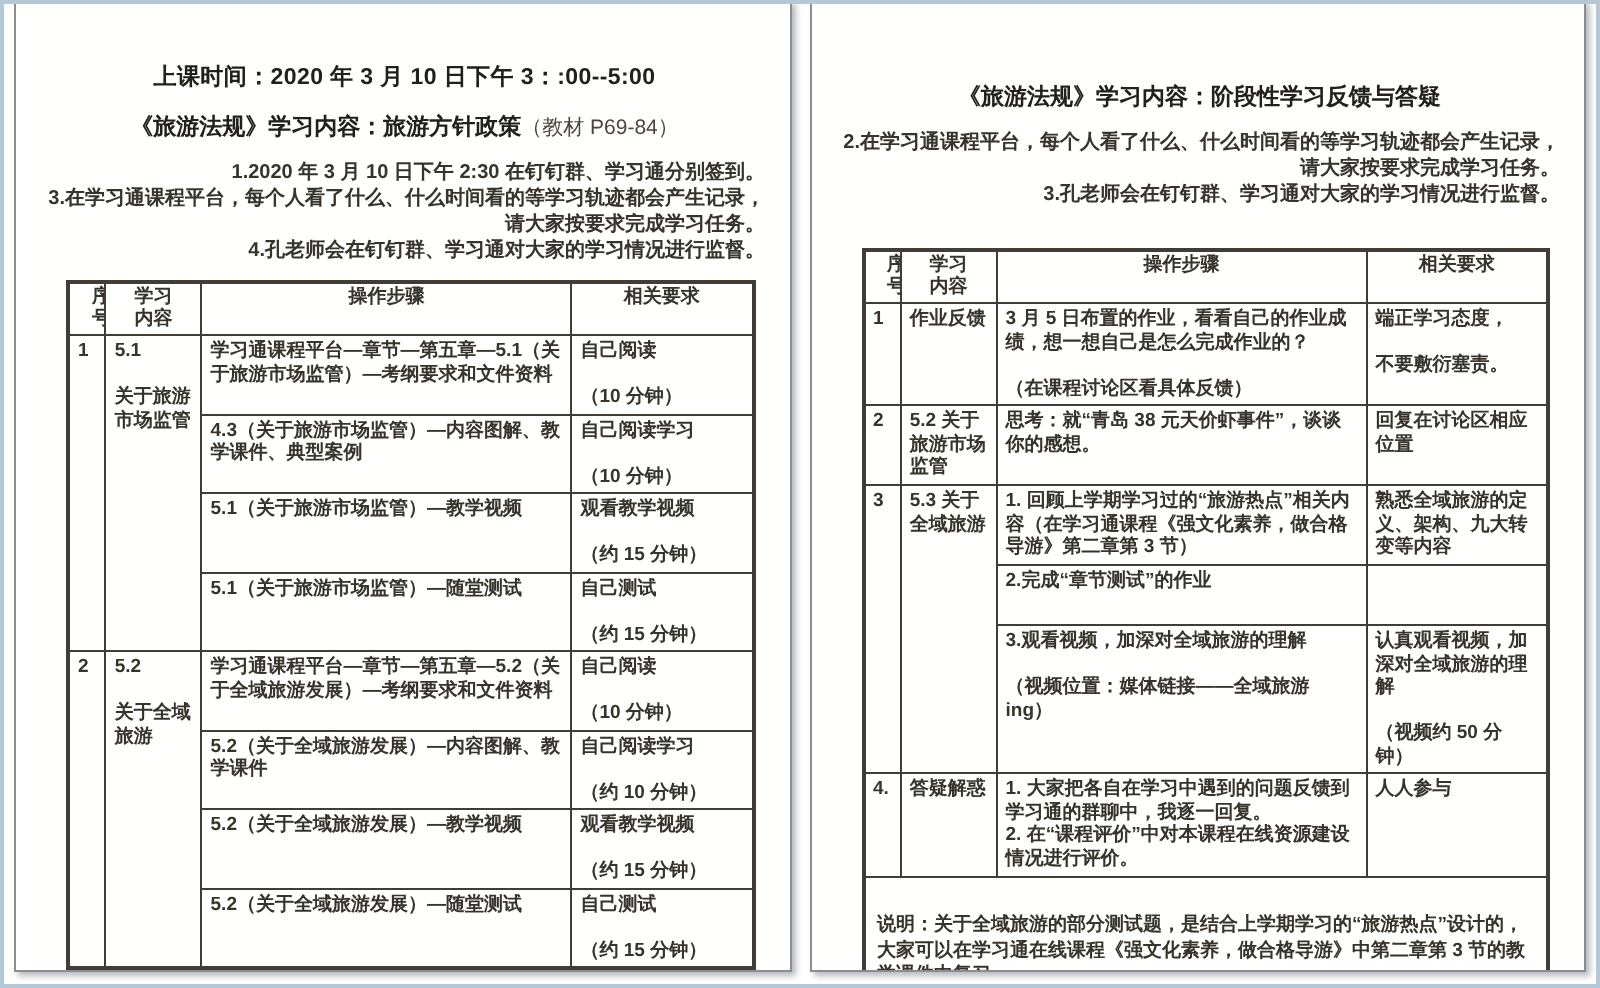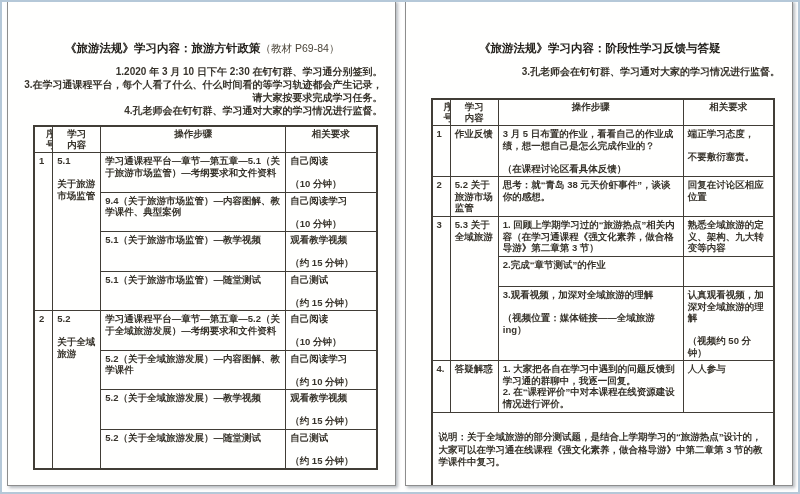--- a/index.html
+++ b/index.html
@@ -50,20 +50,21 @@
   tr.h30{height:30px;} tr.h44{height:44px;} tr.h52{height:52px;}
   td.footnote{padding:3px 6px;line-height:12.5px;height:28px;}
   .page-right td.footnote{padding-top:18px;height:58px;}
 </style>
 </head>
 <body>
 
 <div class="screen">
 
   <div class="page page-left">
+    <div class="class-time">上课时间：2020 年 3 月 10 日下午 3：:00--5:00</div>
     <div class="course-title"><span>《旅游法规》学习内容：旅游方针政策</span><span class="light">（教材 P69-84）</span></div>
     <div class="notes">
       <div class="note-line">1.2020 年 3 月 10 日下午 2:30 在钉钉群、学习通分别签到。</div>
       <div class="note-line">3.在学习通课程平台，每个人看了什么、什么时间看的等学习轨迹都会产生记录，请大家按要求完成学习任务。</div>
       <div class="note-line">4.孔老师会在钉钉群、学习通对大家的学习情况进行监督。</div>
     </div>
     <table class="sched">
       <colgroup>
           <col class="col-no">
           <col class="col-content">
@@ -81,21 +82,21 @@
         <td rowspan="4">1</td>
         <td rowspan="4">5.1
 
 关于旅游市场监管</td>
         <td>学习通课程平台—章节—第五章—5.1（关于旅游市场监管）—考纲要求和文件资料</td>
         <td>自己阅读
 
 （10 分钟）</td>
       </tr>
       <tr class="h35">
-        <td>9.4（关于旅游市场监管）—内容图解、教学课件、典型案例</td>
+        <td>4.3（关于旅游市场监管）—内容图解、教学课件、典型案例</td>
         <td>自己阅读学习
 
 （10 分钟）</td>
       </tr>
       <tr class="h35">
         <td>5.1（关于旅游市场监管）—教学视频</td>
         <td>观看教学视频
 
 （约 15 分钟）</td>
       </tr>
@@ -134,20 +135,21 @@
 （约 15 分钟）</td>
       </tr>
 
     </tbody>
       </table>
   </div>
 
   <div class="page page-right">
     <div class="course-title"><span>《旅游法规》学习内容：阶段性学习反馈与答疑</span><span class="light"></span></div>
     <div class="notes">
+      <div class="note-line">2.在学习通课程平台，每个人看了什么、什么时间看的等学习轨迹都会产生记录，请大家按要求完成学习任务。</div>
       <div class="note-line">3.孔老师会在钉钉群、学习通对大家的学习情况进行监督。</div>
     </div>
     <table class="sched">
       <colgroup>
           <col class="col-no">
           <col class="col-content">
           <col class="col-op">
           <col class="col-req">
         </colgroup>
       <tbody>

